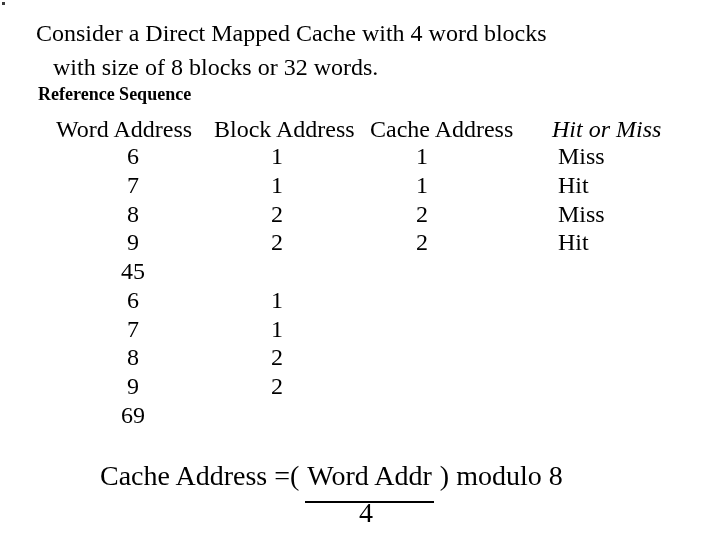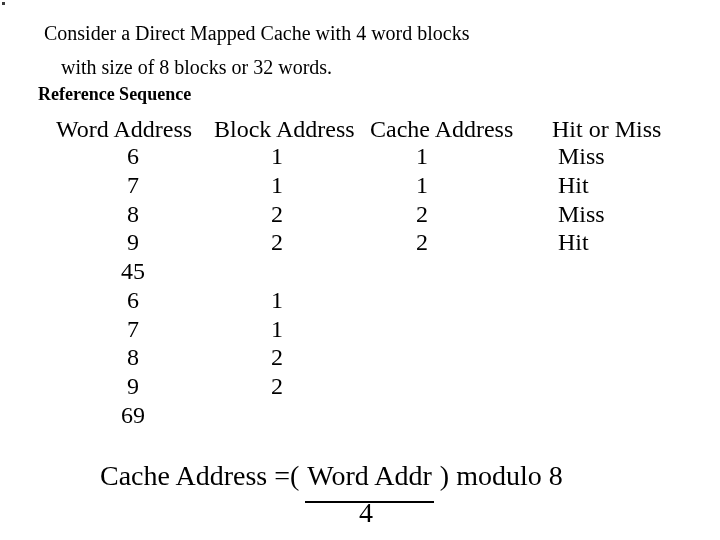--- a/index.html
+++ b/index.html
@@ -10,40 +10,40 @@
     background:#ffffff;
     color:#000000;
     font-family:"Liberation Serif","DejaVu Serif",serif;
     overflow:hidden;
   }
   .corner-dot{
     position:absolute;left:2px;top:2px;width:3px;height:3px;
     background:#3a3a3a;
   }
   .intro{
-    position:absolute;left:44px;top:16px;
-    font-size:20px;line-height:34px;white-space:nowrap;
+    position:absolute;left:36px;top:16px;
+    font-size:24px;line-height:34px;white-space:nowrap;
   }
   .intro .line2{padding-left:17px;}
   .heading{
     position:absolute;left:38px;top:84px;
     font-size:18px;font-weight:bold;white-space:nowrap;
   }
   .ref-table{
     position:absolute;left:0;top:117px;width:720px;
     font-size:24px;
     padding-left:12px;
   }
   .thead{position:relative;height:25px;line-height:25px;}
   .trow{position:relative;height:28.75px;line-height:28.75px;}
   .ref-table span{position:absolute;white-space:nowrap;top:0;}
   .h-word {left:44px;}
   .h-block{left:202px;}
   .h-cache{left:358px;}
-  .h-hit  {left:540px;}
+  .h-hit  {left:540px;font-style:italic;}
   .c-word {left:121px;transform:translateX(-50%);}
   .c-block{left:265px;transform:translateX(-50%);}
   .c-cache{left:410px;transform:translateX(-50%);}
   .c-hit  {left:546px;}
   .formula{
     position:absolute;left:100px;top:459px;
     font-size:28px;line-height:34px;white-space:nowrap;
   }
   .f-num{
     border-bottom:2px solid #000;

